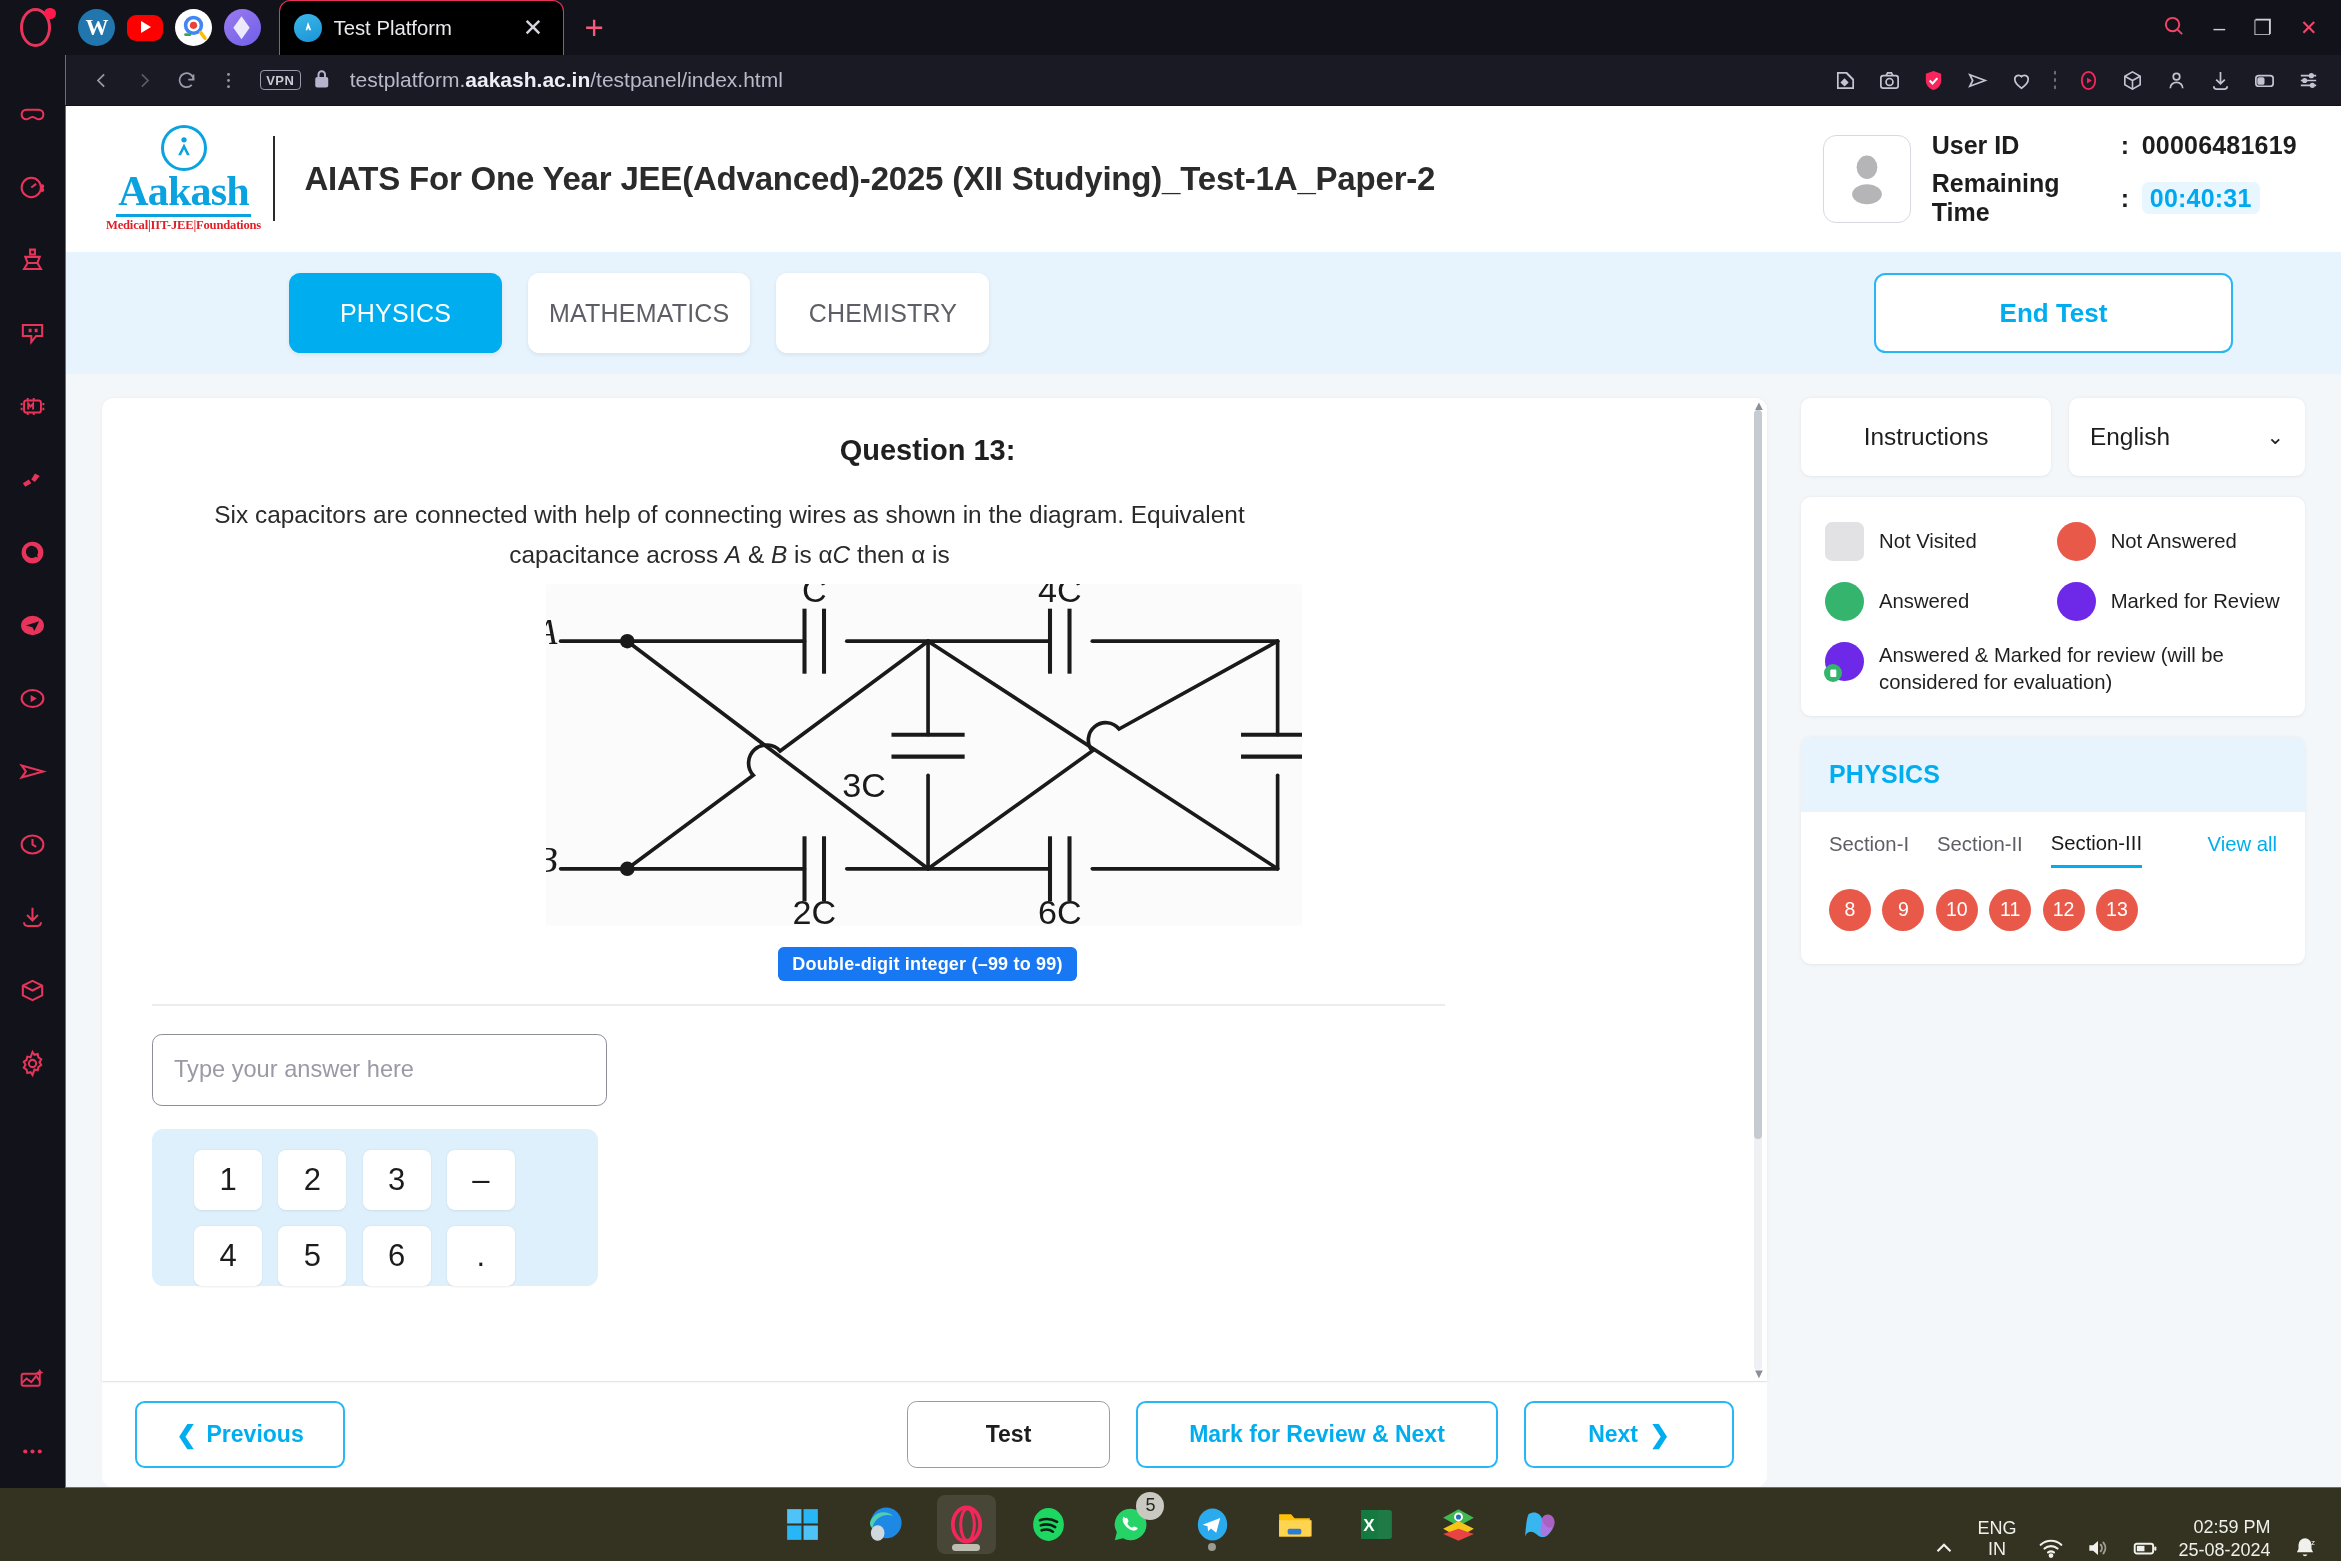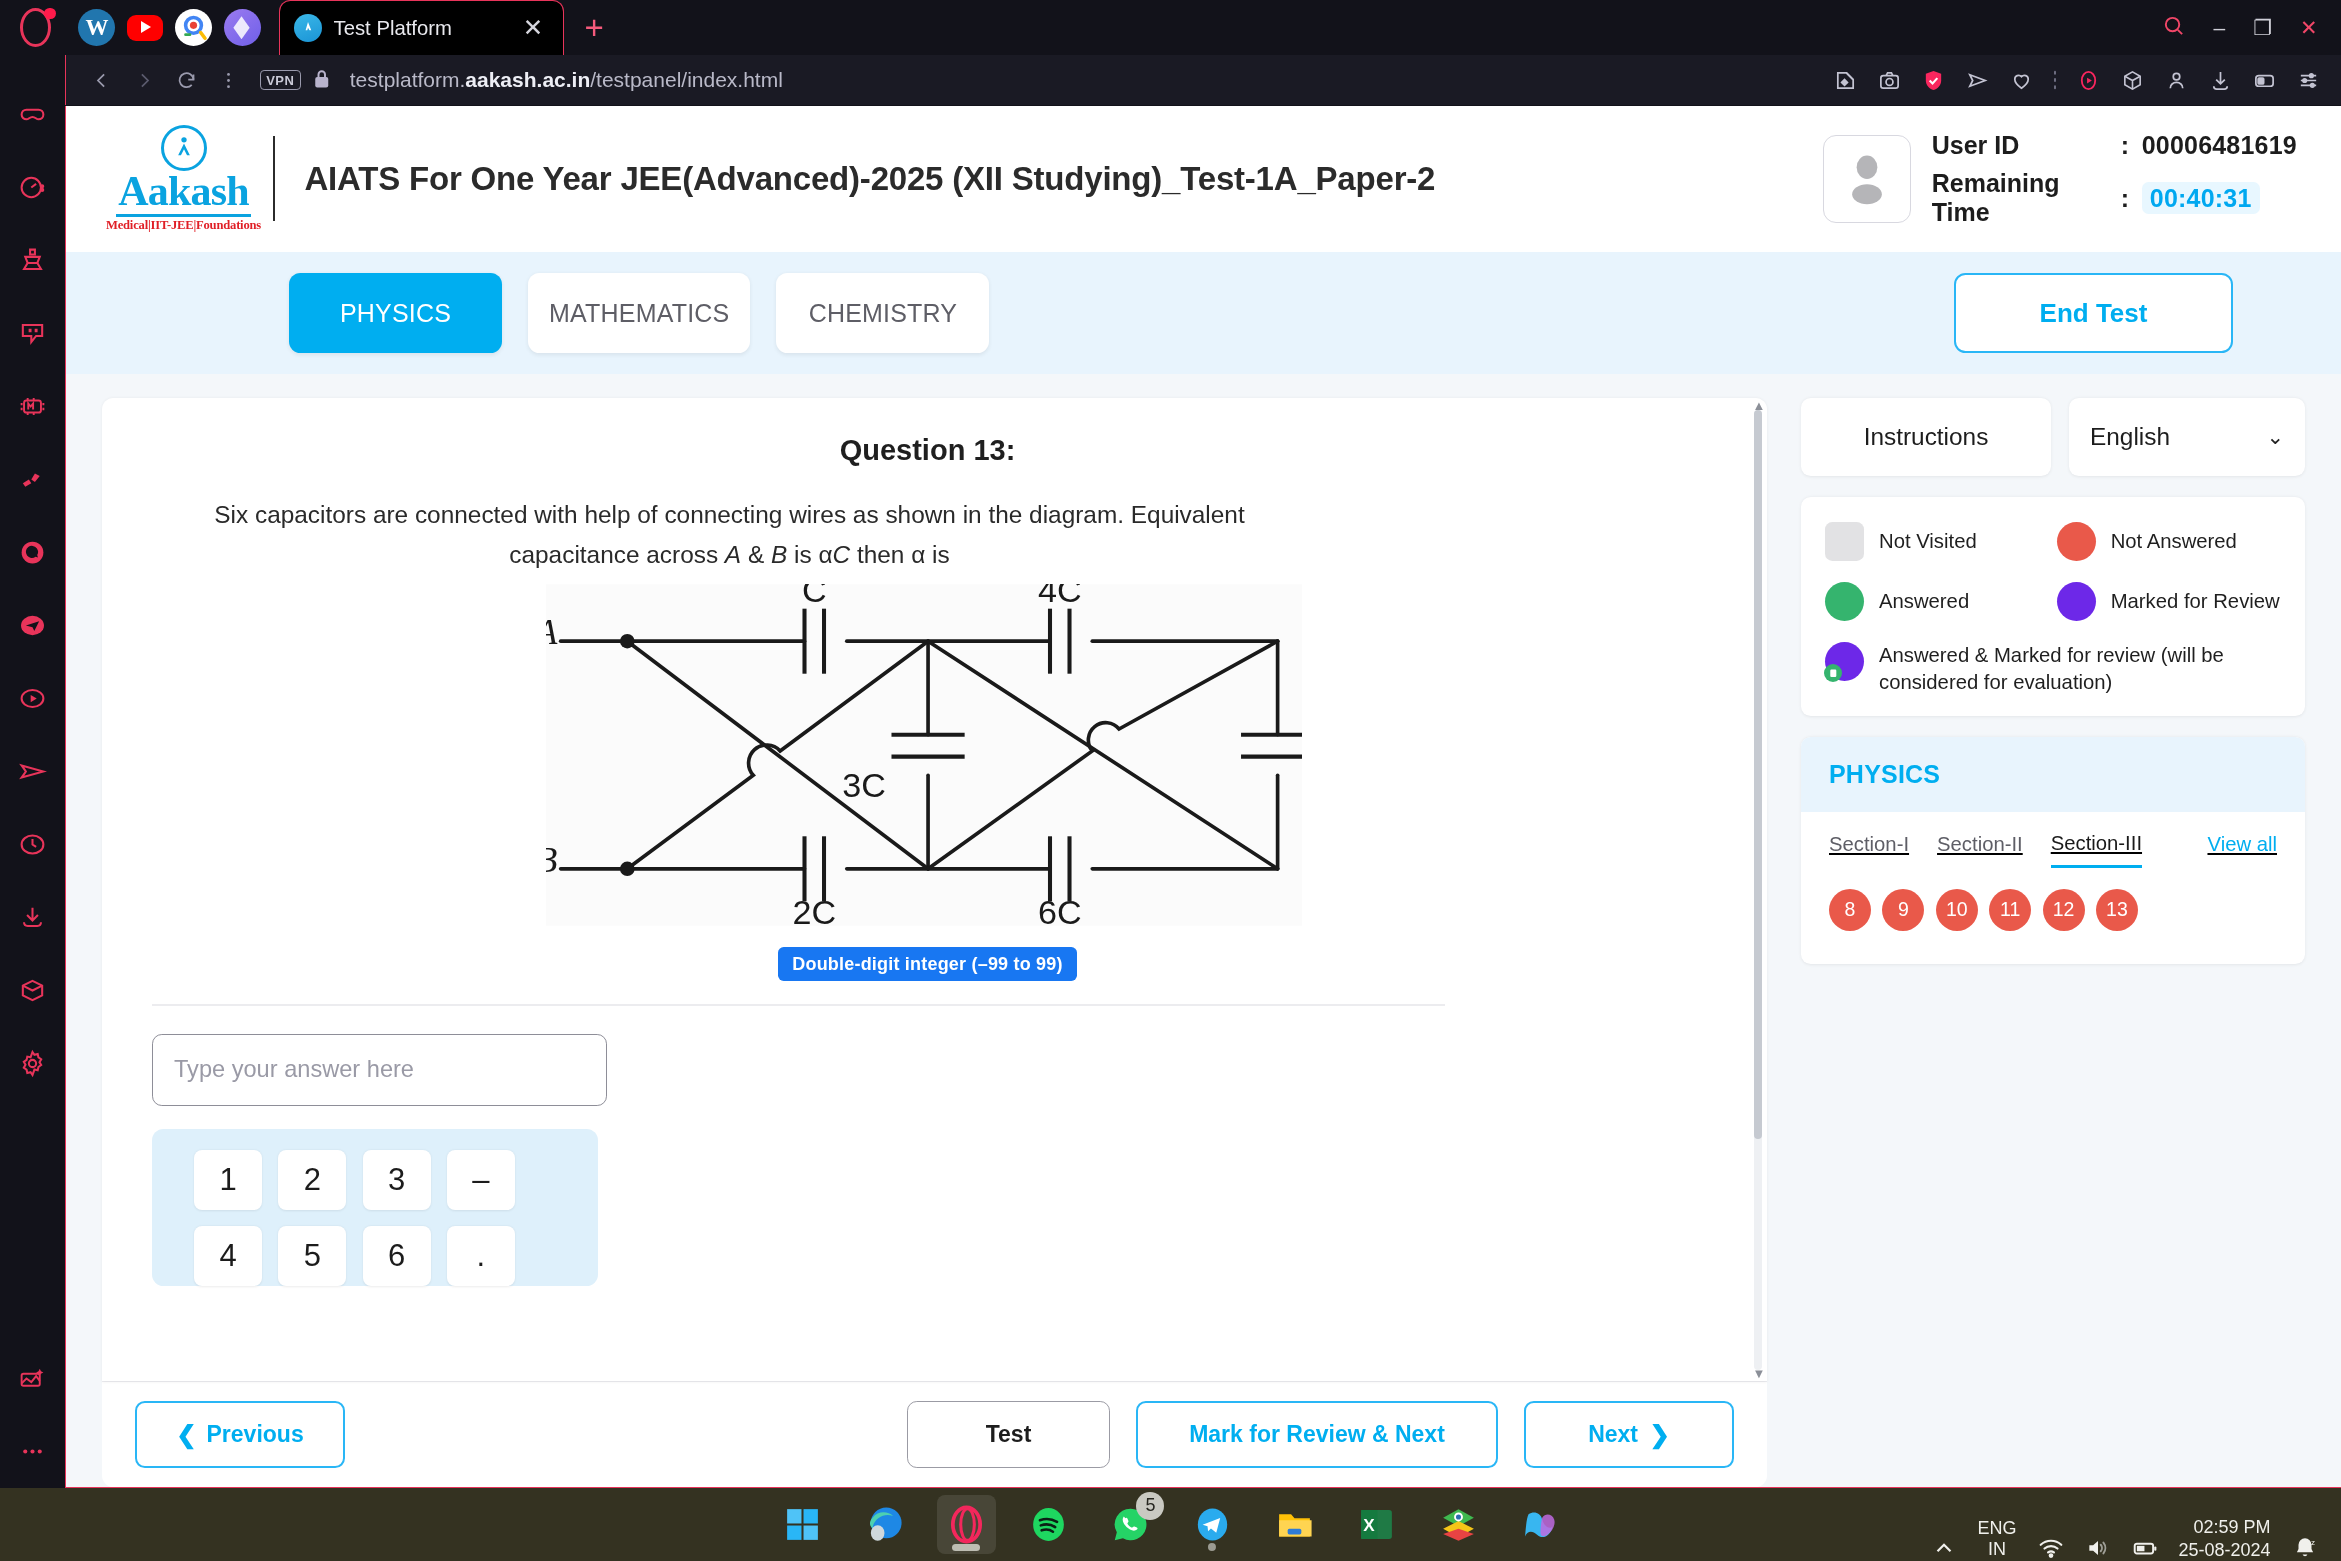--- a/index.html
+++ b/index.html
@@ -129,21 +129,21 @@
   }
   .subj-tabs { display: flex; gap: 26px; margin-left: 187px; }
   .subj-tab {
     min-width: 213px; height: 80px; border-radius: 11.4px; background: #fff; color: #5e5e66;
     display: flex; align-items: center; justify-content: center;
     font-size: 25px; letter-spacing: 0.2px; box-shadow: 0 1.6px 4.1px rgba(0,0,0,.07);
     padding: 0 21px;
   }
   .subj-tab.active { background: #00aef0; color: #fff; font-weight: 500; }
   .end-test {
-    margin-left: auto; width: 279px; height: 80px; border-radius: 11.4px;
+    margin-left: auto; width: 359px; height: 80px; border-radius: 11.4px;
     background: #fff; border: 2.4px solid #29b6f6; color: #00aef0;
     font-size: 26px; font-weight: 700; display:flex;align-items:center;justify-content:center;
     margin-right: 72px;
   }
 
   
   .app-body { display: flex; height: calc(100% - 268px); background: #f4f7fa; padding: 24.4px 36px 0; gap: 0; }
 
   
   .q-col { flex: 1; display: flex; flex-direction: column; min-width: 0; }
@@ -216,21 +216,21 @@
   .sw-circle { border-radius: 50%; }
   .lg-text2 { line-height: 1.32; }
   .sw-badge { position: relative; }
   .sw-badge .bdg { position:absolute; left:-1.6px; bottom:-1.6px; width:18px;height:18px;border-radius:50%;
     background:#35b46e; display:flex;align-items:center;justify-content:center;}
   .sw-badge .bdg svg { width:10.6px;height:10.6px; }
 
   .sec-panel { margin-top: 21px; background:#fff; border-radius: 9.8px; overflow:hidden;
                box-shadow:0 0.8px 3.3px rgba(0,0,0,.07); }
   .sec-head { background:#e8f4fd; padding: 23px 28px; font-size: 25px; font-weight:700; color:#00aef0; letter-spacing:0.2px;}
-  .sec-tabs { display:flex; align-items:center; gap: 28px; padding: 19.5px 28px 0; text-decoration: underline; }
+  .sec-tabs { display:flex; align-items:center; gap: 28px; padding: 19.5px 28px 0; }
   .sec-tab { font-size: 20.3px; color:#5e5e66; padding-bottom: 9.8px; }
   .sec-tab.active { color:#1a1a1a; border-bottom: 3.3px solid #00aef0; }
   .view-all { font-size: 20.3px; color:#00aef0; margin-left:auto; padding-bottom: 9.8px;}
   .qnums { display:flex; gap: 11.4px; padding: 21px 28px 33px; flex-wrap: wrap; }
   .qn { width: 42px; height: 42px; border-radius: 50%; background:#e9594a; color:#fff;
         display:flex;align-items:center;justify-content:center; font-size: 19.5px; }
 
   
   .taskbar { position: absolute; left:0; bottom:0; width: 2342px; height: 73px;
              background: #343221; display:flex; align-items:center; }

